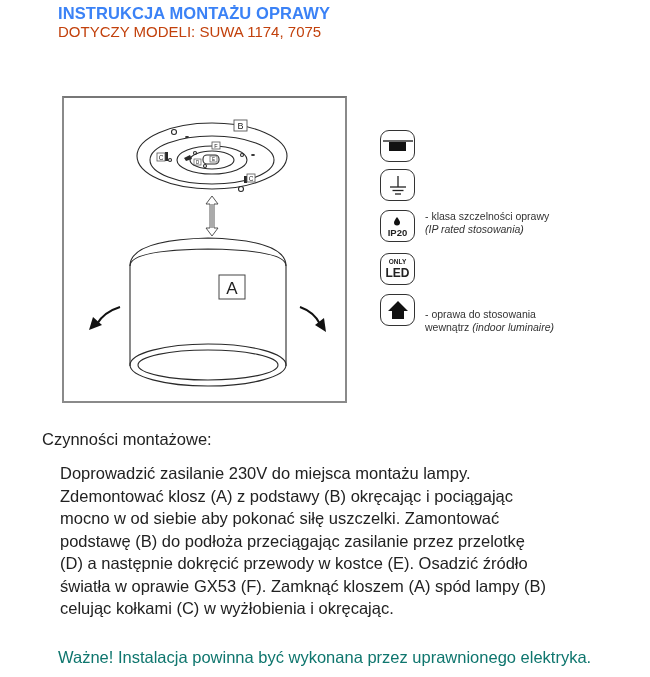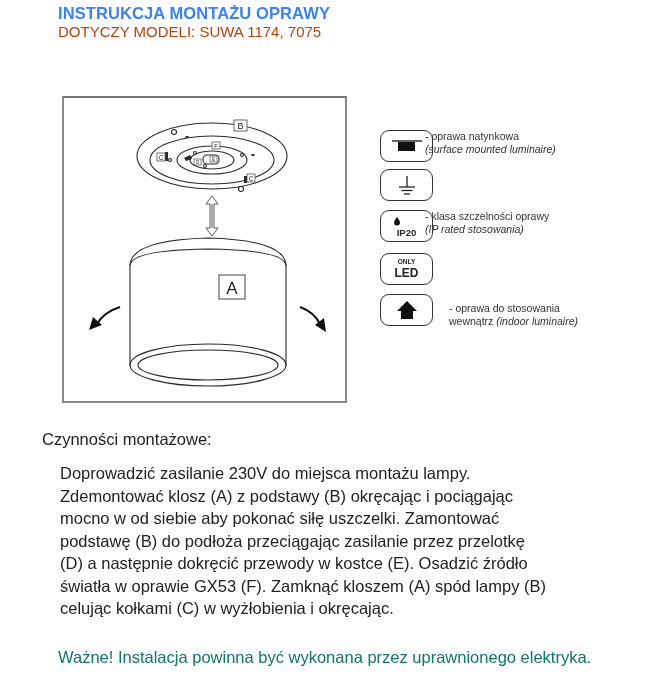--- a/index.html
+++ b/index.html
@@ -3,21 +3,21 @@
 <meta charset="utf-8">
 <style>
   html, body { margin:0; padding:0; background:#ffffff; }
   body { width:650px; height:677px; position:relative; overflow:hidden; font-family:"Liberation Sans", sans-serif; color:#1e1e1e; }
   .title { position:absolute; left:58px; top:4px; font-size:16.5px; font-weight:bold; color:#3b82f6; letter-spacing:0.1px; }
   .subtitle { position:absolute; left:58px; top:23px; font-size:15px; color:#c2410c; }
   .figure { position:absolute; left:62px; top:96px; width:285px; height:307px; border:2px solid #8a8a8a; border-top-color:#777; box-sizing:border-box; }
   .figure svg { position:absolute; left:0; top:0; }
   .legend { position:absolute; left:378px; top:130px; width:260px; }
   .legend-item { position:absolute; left:0; height:36px; width:260px; }
-  .legend-icon { position:absolute; left:2px; top:0; width:53px; height:32px; border:1.6px solid #333; border-radius:9px; box-sizing:border-box; display:flex; align-items:center; justify-content:center; background:#fff; }
+  .legend-icon { position:absolute; left:2px; top:0; width:35px; height:32px; border:1.6px solid #333; border-radius:9px; box-sizing:border-box; display:flex; align-items:center; justify-content:center; background:#fff; }
   .legend-text { position:absolute; left:47px; top:0; font-size:10.5px; color:#333; line-height:13px; }
   .legend-text .en { font-style:italic; }
   .ip-text { font-size:9.5px; font-weight:bold; color:#222; position:absolute; bottom:3px; left:0; right:0; text-align:center; }
   .only-text { font-size:6.5px; font-weight:bold; position:absolute; top:4px; left:0; right:0; text-align:center; color:#222; }
   .led-text { font-size:12px; font-weight:bold; position:absolute; top:12px; left:0; right:0; text-align:center; color:#222; }
   .section-title { position:absolute; left:42px; top:430px; font-size:16.5px; color:#222; }
   .body-text { position:absolute; left:60px; top:462px; width:560px; font-size:16.5px; line-height:22.5px; color:#222; white-space:pre-line; }
   .note { position:absolute; left:58px; top:648px; font-size:16.5px; color:#0f766e;text-align:center; }
 </style>
 </head>
@@ -106,24 +106,20 @@
 
 <div class="legend">
 
   <div class="legend-item" style="top:0px;">
     <div class="legend-icon">
       <svg width="30" height="28" viewBox="0 0 30 28">
         <line x1="0" y1="9" x2="30" y2="9" stroke="#222" stroke-width="1.4"></line>
         <rect x="6" y="10" width="17" height="9" fill="#111"></rect>
       </svg>
     </div>
-    <div class="legend-text">
-      <div>- oprawa natynkowa</div>
-      <div class="en">(surface mounted luminaire)</div>
-    </div>
   </div>
 
   <div class="legend-item" style="top:39px;">
     <div class="legend-icon">
       <svg width="30" height="28" viewBox="0 0 30 28">
         <line x1="15" y1="5" x2="15" y2="16" stroke="#222" stroke-width="1.3"></line>
         <line x1="7" y1="16" x2="23" y2="16" stroke="#222" stroke-width="1.3"></line>
         <line x1="9.5" y1="19.5" x2="20.5" y2="19.5" stroke="#222" stroke-width="1.3"></line>
         <line x1="12" y1="23" x2="18" y2="23" stroke="#222" stroke-width="1.3"></line>
       </svg>
@@ -149,21 +145,21 @@
       <span class="led-text">LED</span>
     </div>
   </div>
 
   <div class="legend-item" style="top:164px;">
     <div class="legend-icon">
       <svg width="30" height="28" viewBox="0 0 30 28">
         <path d="M15 5 L25 15 L21 15 L21 23 L9 23 L9 15 L5 15 Z" fill="#111"></path>
       </svg>
     </div>
-    <div class="legend-text" style="top:8px;margin-left:24px;">
+    <div class="legend-text" style="top:14px;">
       <div>- oprawa do stosowania</div>
       <div><span>wewnątrz</span> <span class="en">(indoor luminaire)</span></div>
     </div>
   </div>
 </div>
 
 <div class="section-title">Czynności montażowe:</div>
 <div class="body-text">Doprowadzić zasilanie 230V do miejsca montażu lampy.
 Zdemontować klosz (A) z podstawy (B) okręcając i pociągając
 mocno w od siebie aby pokonać siłę uszczelki. Zamontować

